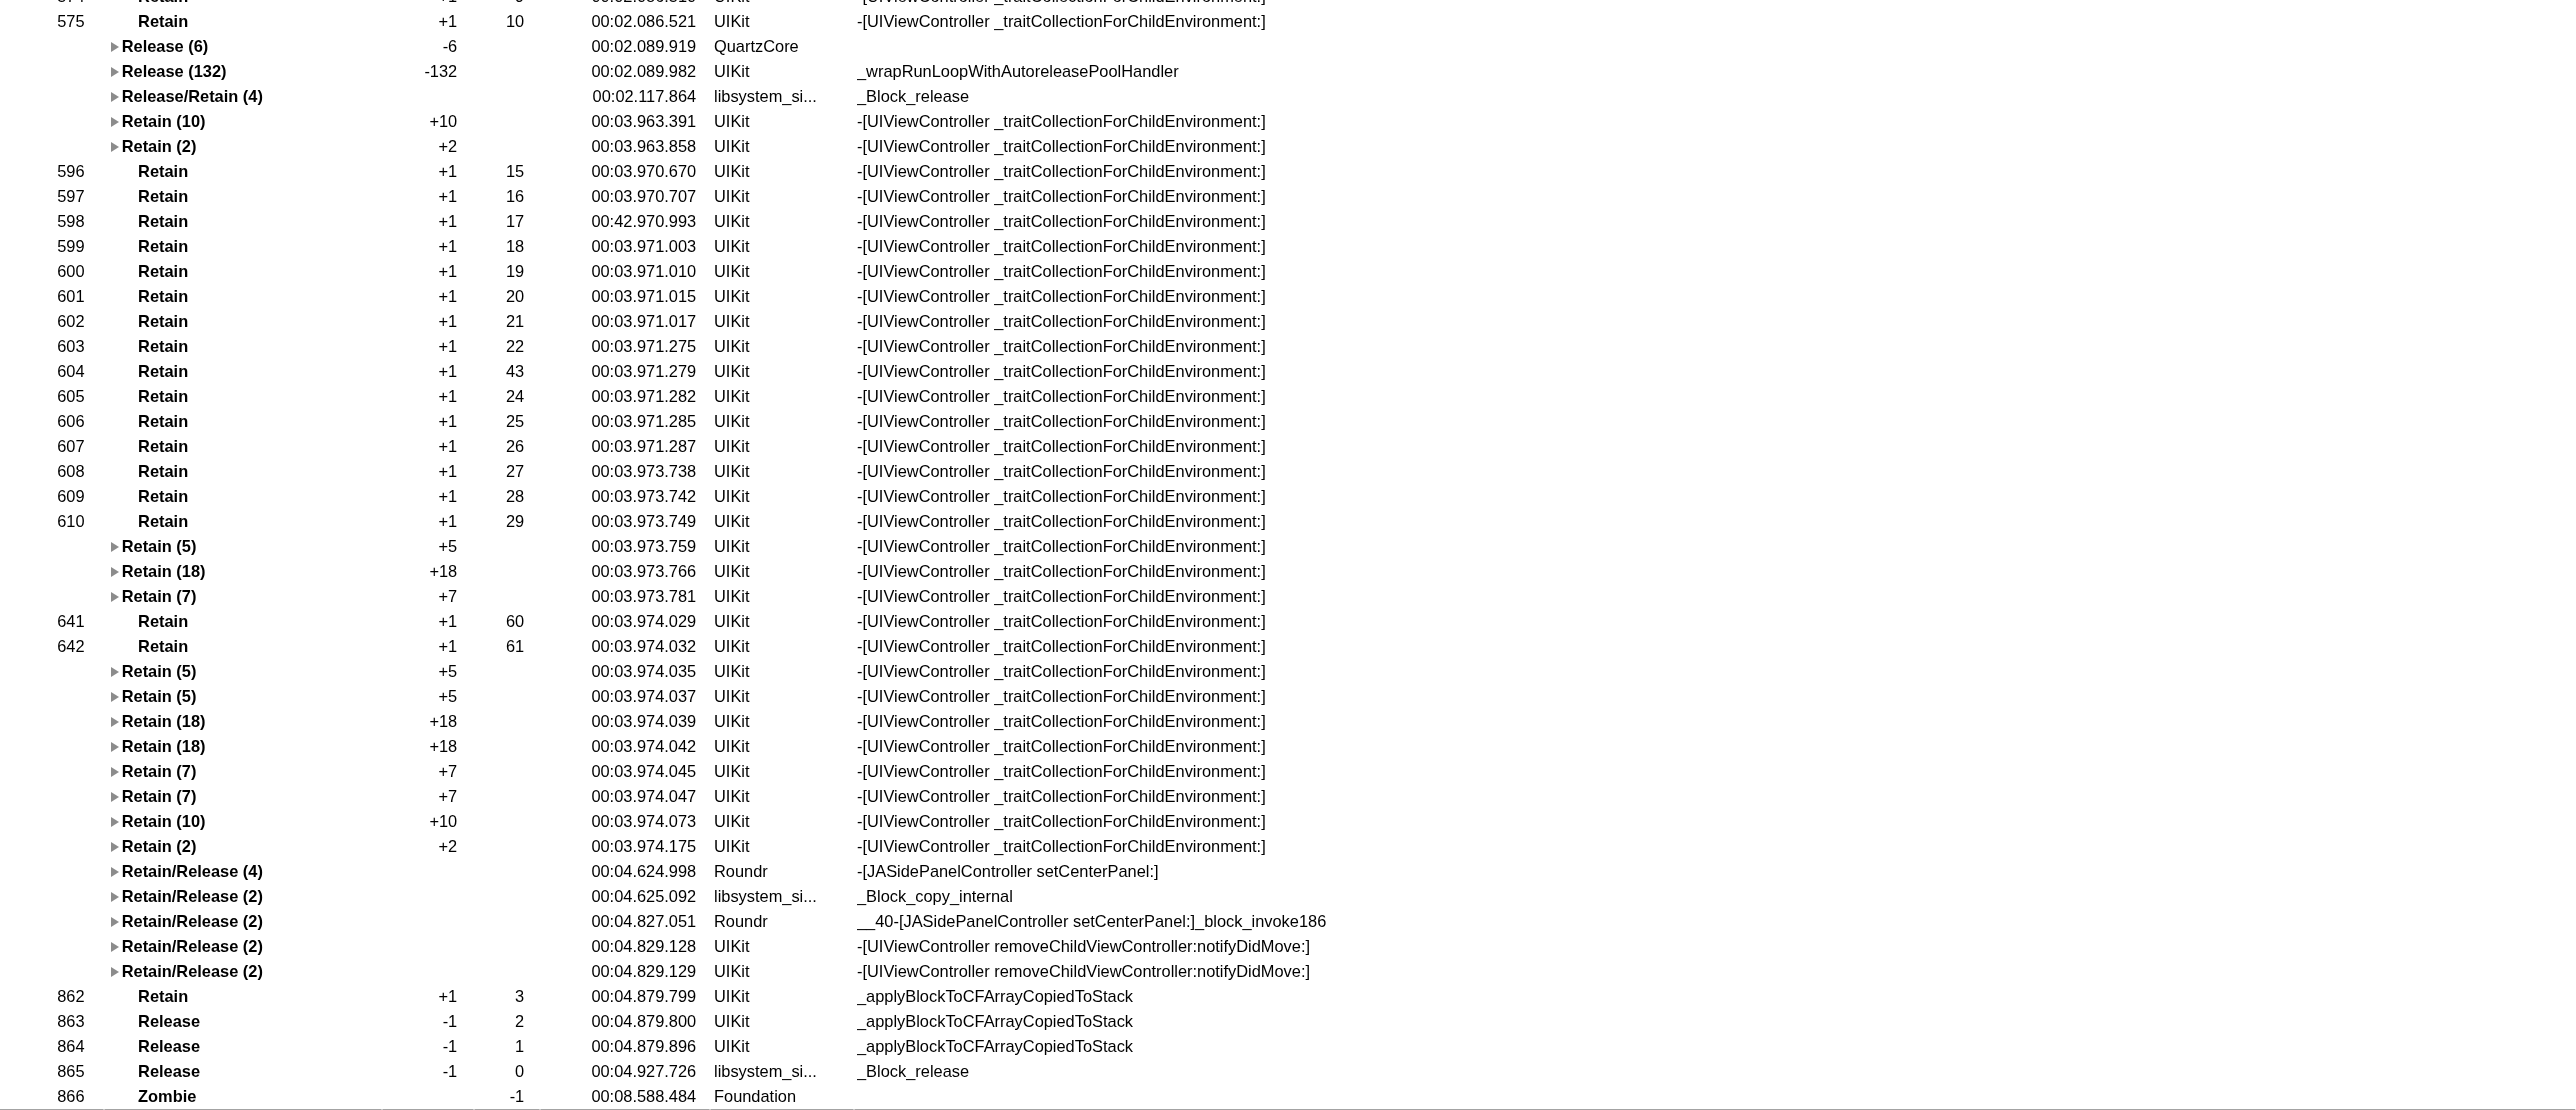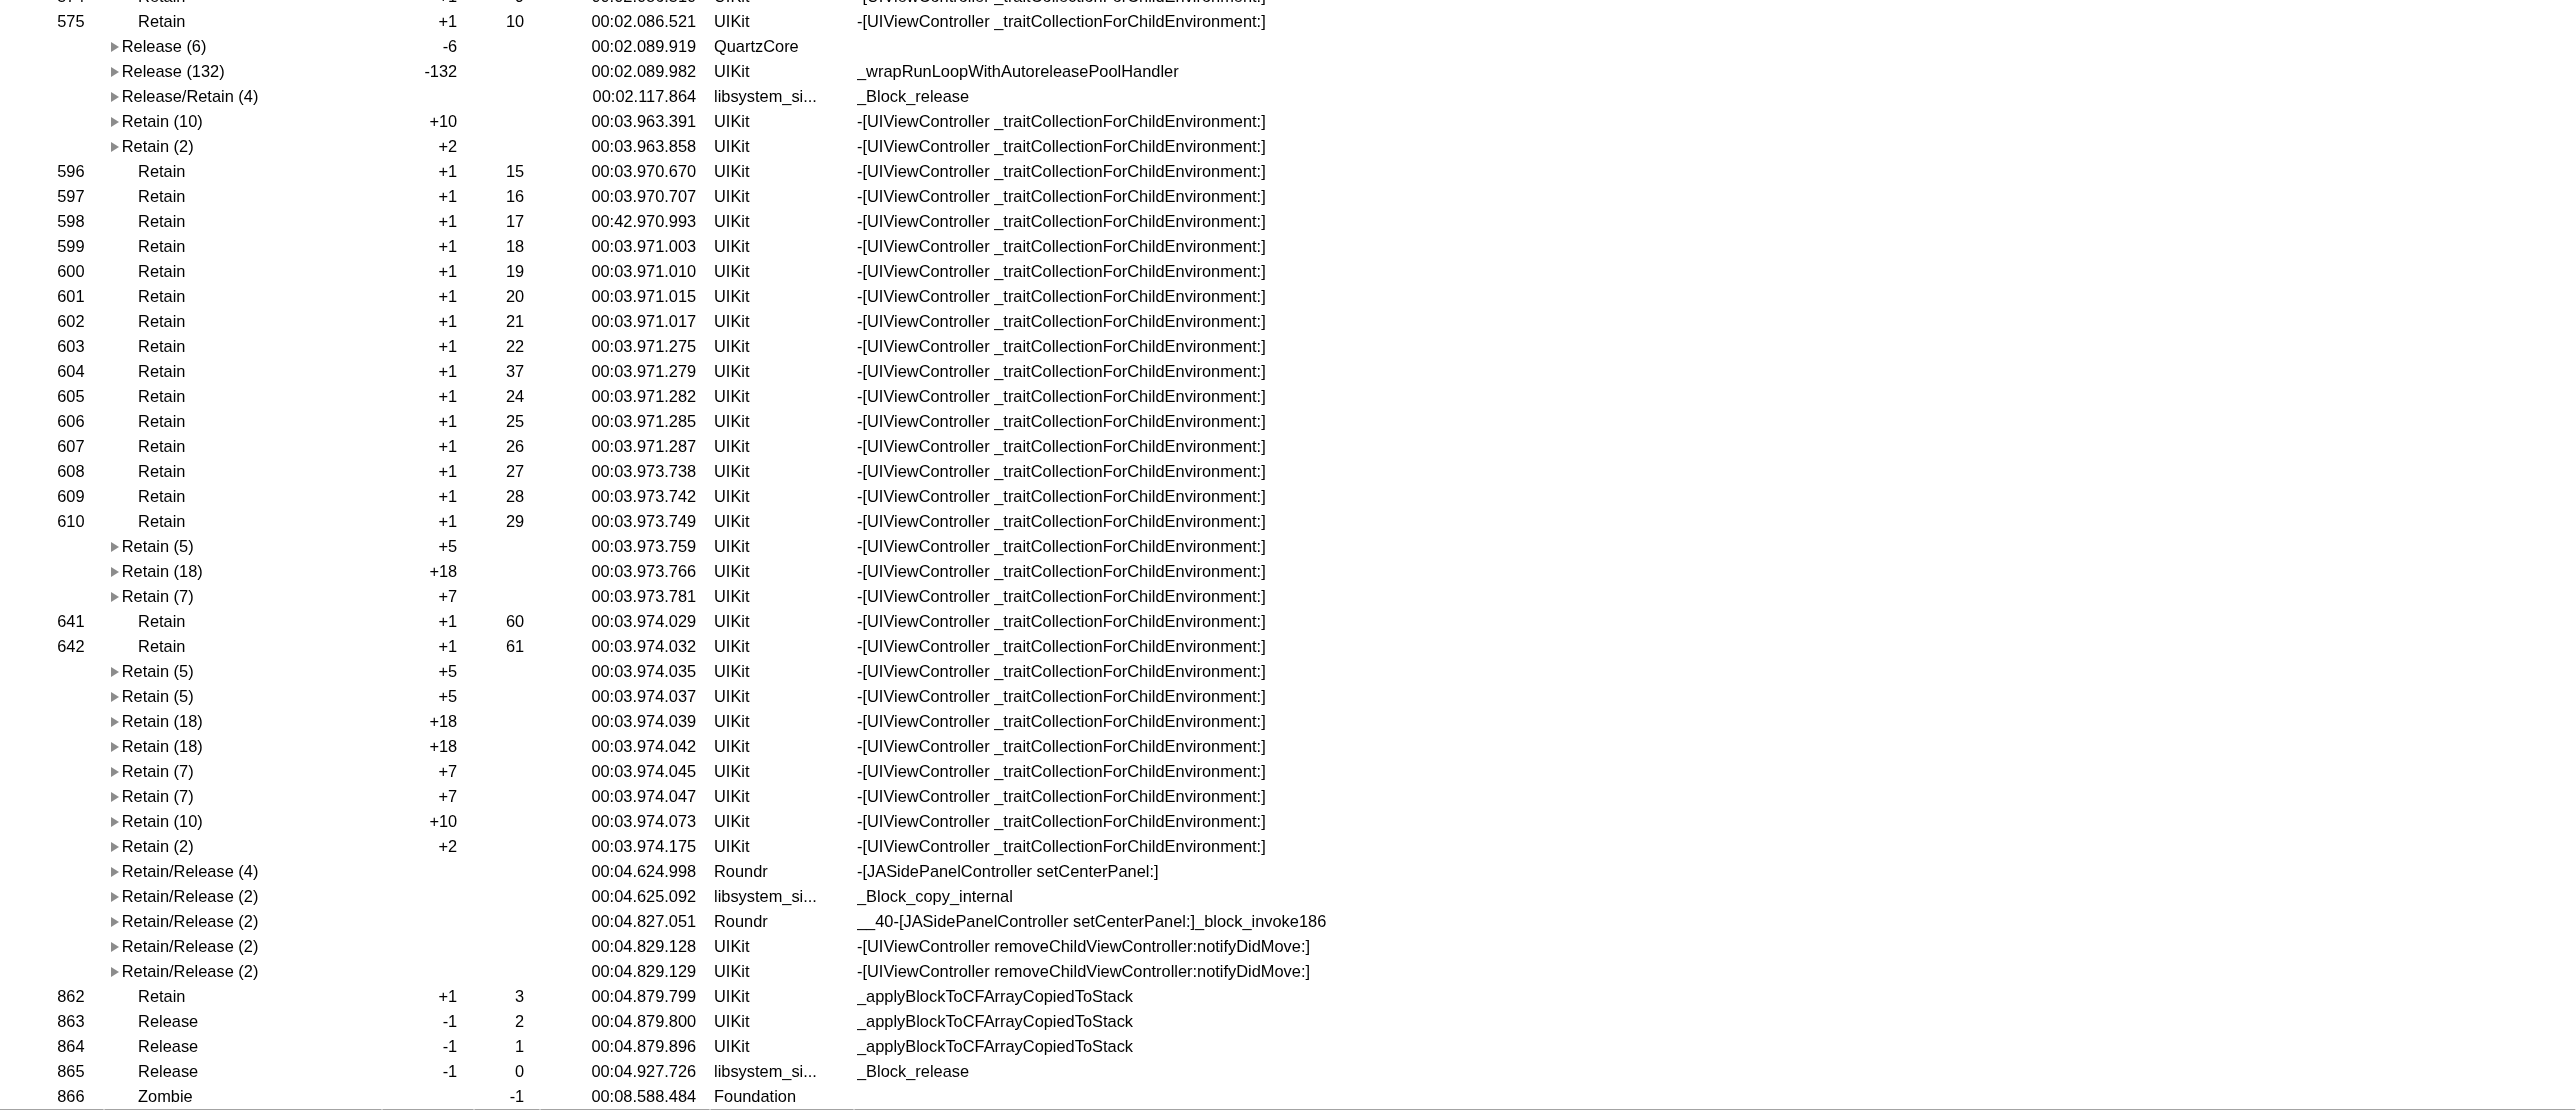--- a/index.html
+++ b/index.html
@@ -75,20 +75,21 @@
   .c-event   { left: 110px;  width: 270px;  text-align: left; }
   .c-delta   { left: 383px;  width: 82px;  text-align: right; padding-right: 7.8px; box-sizing: border-box; }
   .c-count   { left: 476px;  width: 56px;   text-align: right; padding-right: 7.8px; box-sizing: border-box; }
   .c-time    { left: 543px;  width: 161px;  text-align: right; padding-right: 7.8px; box-sizing: border-box; }
   .c-library { left: 714px;  width: 133px;  text-align: left; }
   .c-func    { left: 857px; width: 1707px; text-align: left; }
 
   .event-label {
     display: inline-block;
     vertical-align: top;
+    font-weight: bold;
   }
   .indent {
     padding-left: 0px;
   }
   .no-indent {
     padding-left: 16.4px;
   }
 
   .disclosure {
     display: inline-block;
@@ -255,21 +256,21 @@
           <div class="cell c-delta">+1</div>
           <div class="cell c-count">22</div>
           <div class="cell c-time">00:03.971.275</div>
           <div class="cell c-library">UIKit</div>
           <div class="cell c-func">-[UIViewController _traitCollectionForChildEnvironment:]</div>
         </div>
         <div class="row">
           <div class="cell c-index">604</div>
           <div class="cell c-event"><span class="disclosure empty"></span><span class="event-label no-indent">Retain</span></div>
           <div class="cell c-delta">+1</div>
-          <div class="cell c-count">37</div>
+          <div class="cell c-count">43</div>
           <div class="cell c-time">00:03.971.279</div>
           <div class="cell c-library">UIKit</div>
           <div class="cell c-func">-[UIViewController _traitCollectionForChildEnvironment:]</div>
         </div>
         <div class="row">
           <div class="cell c-index">605</div>
           <div class="cell c-event"><span class="disclosure empty"></span><span class="event-label no-indent">Retain</span></div>
           <div class="cell c-delta">+1</div>
           <div class="cell c-count">24</div>
           <div class="cell c-time">00:03.971.282</div>

